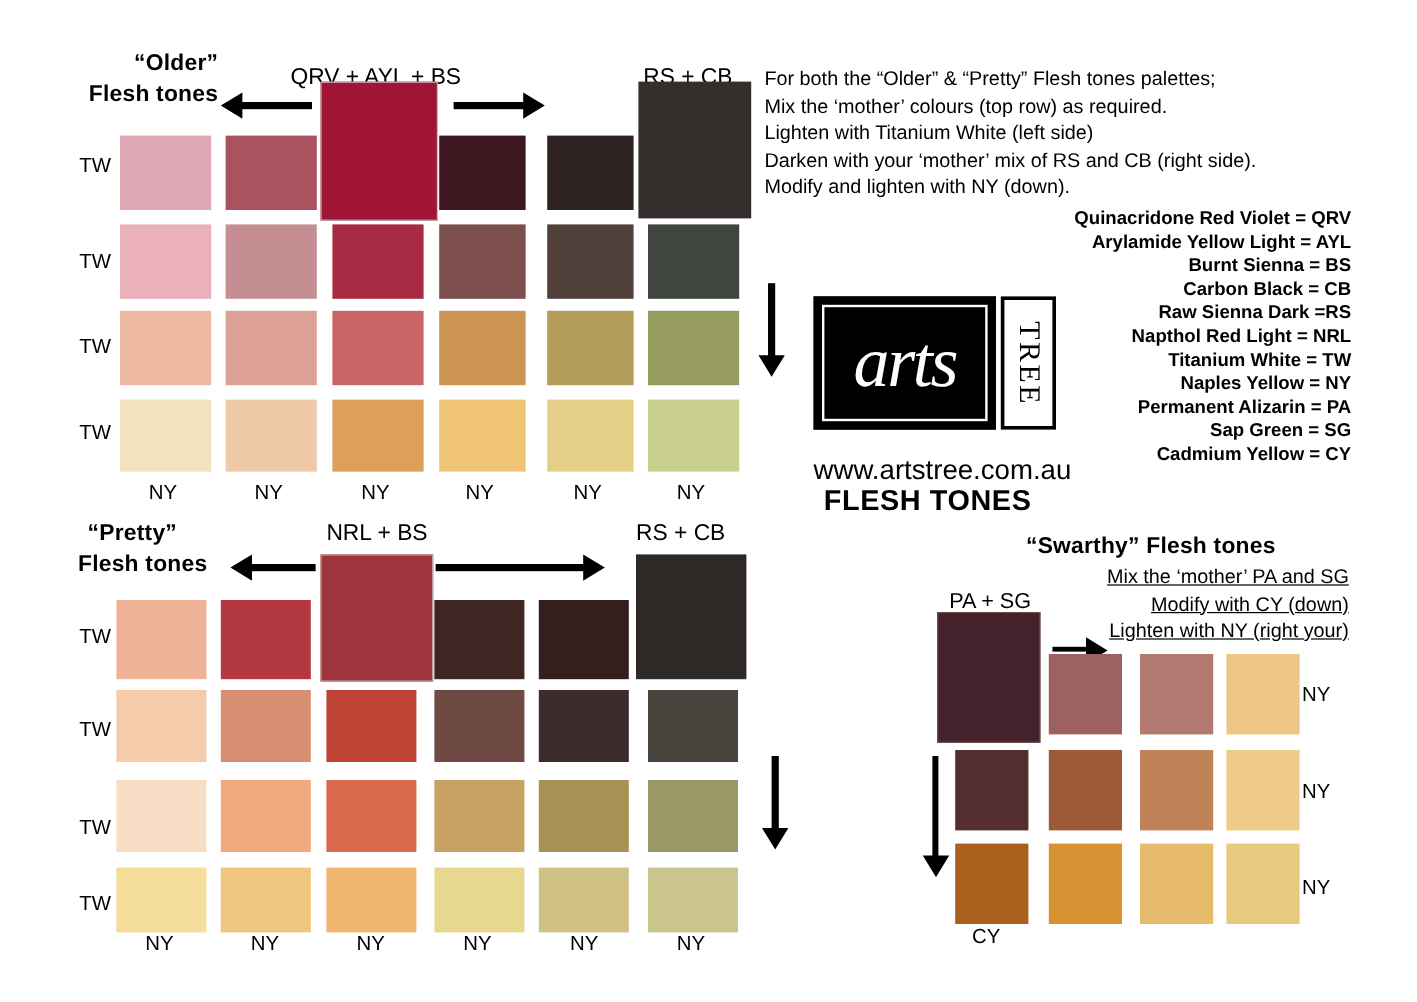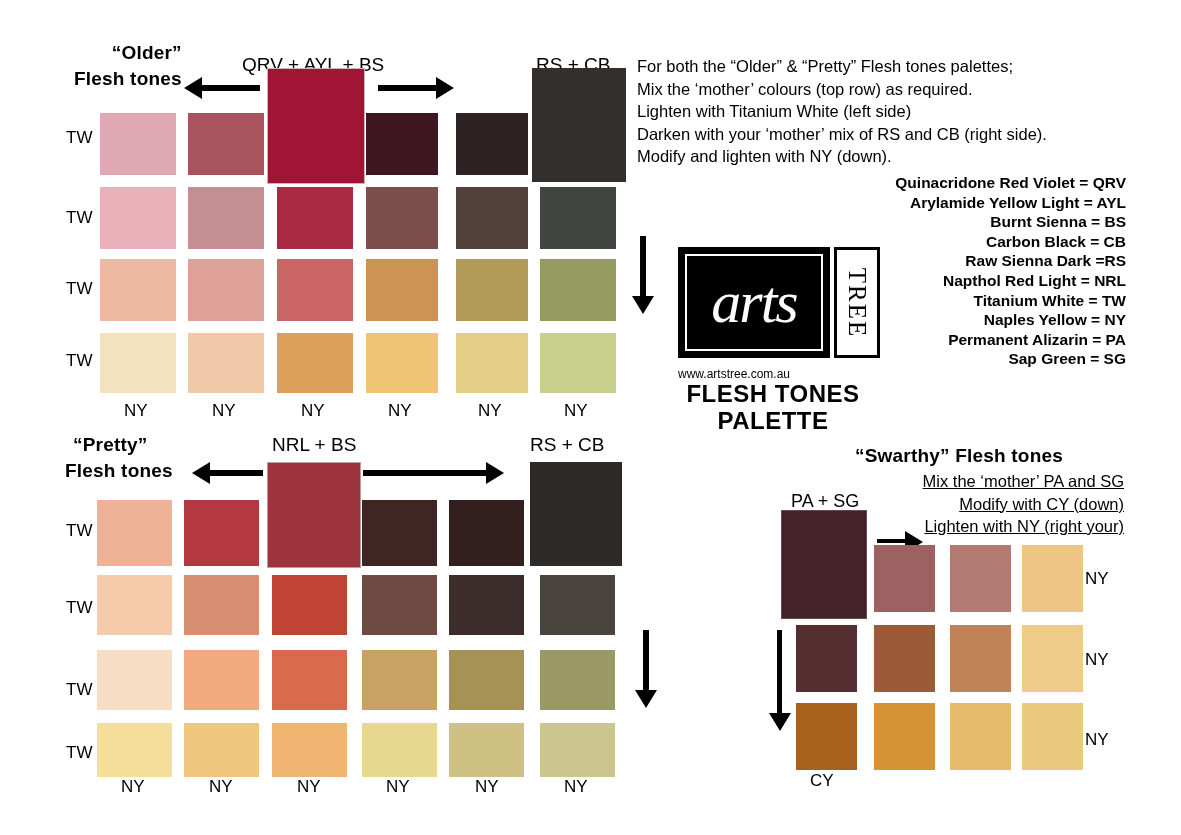--- a/index.html
+++ b/index.html
@@ -102,22 +102,22 @@
     position: absolute;
     left: 50%; top: 50%;
     transform: translate(-50%,-50%) rotate(90deg);
     font-family: "Liberation Serif", serif;
     font-size: 25px;
     letter-spacing: 2px;
     white-space: nowrap;
   }
   .logo-url {
     text-align: left;
-    font-size: 12px;
-    margin-top: 9px;
+    font-size: 23px;
+    margin-top: 20px;
     width: 190px;
   }
   .logo-sub {
     text-align: center;
     font-weight: bold;
     font-size: 24px;
     line-height: 1.12;
     width: 190px;
     letter-spacing: 0.5px;
   }
@@ -220,35 +220,35 @@
   <div>Quinacridone Red Violet = QRV</div>
   <div>Arylamide Yellow Light = AYL</div>
   <div>Burnt Sienna = BS</div>
   <div>Carbon Black = CB</div>
   <div>Raw Sienna Dark =RS</div>
   <div>Napthol Red Light = NRL</div>
   <div>Titanium White = TW</div>
   <div>Naples Yellow = NY</div>
   <div>Permanent Alizarin = PA</div>
   <div>Sap Green = SG</div>
+  <div>Cadmium Yellow = CY</div>
 </div>
 
 <div class="logo-wrap" style="left:678px; top:232px;">
   <div class="logo-row">
     <div class="logo-main">
       <div class="logo-main-inner"></div>
       <div class="logo-word">arts</div>
     </div>
     <div class="logo-tree">
       <span>TREE</span>
     </div>
   </div>
   <div class="logo-url">www.artstree.com.au</div>
   <div class="logo-sub">FLESH TONES</div>
-  <div class="logo-sub">PALETTE</div>
 </div>
 
 <div class="abs sc-title" style="left:65px; top:432px; text-align:left; line-height:26px;">
   <div style="margin-left:8px;">“Pretty”</div>
   <div>Flesh tones</div>
 </div>
 
 <div class="abs plain" style="left:272px; top:434px; font-size:19px;">NRL + BS</div>
 
 <div class="abs plain" style="left:530px; top:434px; font-size:19px;">RS + CB</div>

